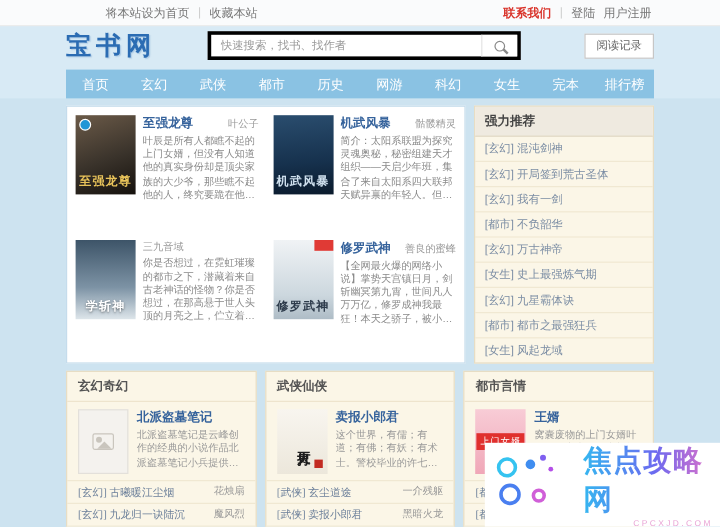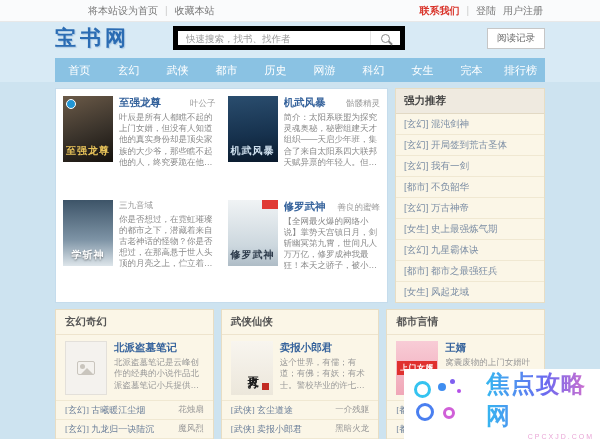--- a/index.html
+++ b/index.html
@@ -14,22 +14,22 @@
   .topbar .grp { display:flex; gap:7px; align-items:center; }
   .topbar .sep { color:#ccc; }
   .topbar .contact { color:#d9342b; font-weight:bold; }
 
   
   .header-area { background:#d8eaf5; }
   .header-row { width:490px; margin:0 auto; height:32px; display:flex; align-items:center; }
   .logo { font-family:"DejaVu Serif", serif; font-weight:bold; font-size:21px;
           color:#2b6cb3; letter-spacing:4px; text-shadow:1px 1px 1px rgba(43,108,179,.25);
           width:118px; cursor:pointer; }
-  .searchbox { display:flex; align-items:center; background:#fff; border:5px solid #000000;
-               width:232px; height:24px; }
+  .searchbox { display:flex; align-items:center; background:#fff; border:3px solid #000000;
+               width:261px; height:24px; }
   .searchbox input { flex:1; border:none; outline:none; font-size:9.5px; color:#333;
                      padding:0 8px; font-family:"Liberation Sans", sans-serif; background:transparent;}
   .searchbox input::placeholder { color:#999; }
   .search-btn { width:30px; height:100%; display:flex; align-items:center; justify-content:center;
                 border-left:1px solid #e4e4e4; cursor:pointer; background:#fff; }
   .mag { width:9px; height:9px; border:1.5px solid #888; border-radius:50%; position:relative; }
   .mag::after { content:""; position:absolute; width:5px; height:1.5px; background:#888;
                 transform:rotate(45deg); right:-4px; bottom:-2px; }
   .read-btn { margin-left:auto; background:#fff; border:1px solid #c6c6c6; color:#666;
               font-size:9.5px; padding:3px 9px; cursor:pointer; }
@@ -89,21 +89,21 @@
   .ph-icon::before { content:""; position:absolute; width:5px; height:5px; border-radius:50%;
                      background:#c9c5bd; top:2px; left:2px; }
   .ph-icon::after { content:""; position:absolute; border-left:6px solid transparent;
                     border-right:6px solid transparent; border-bottom:6px solid #c9c5bd;
                     bottom:0; right:1px; }
   .fcov2 { background:linear-gradient(180deg,#f8f5ef 0%,#ece7db 100%); }
   .fcov2 .vtext { writing-mode:vertical-rl; font-family:"DejaVu Serif", serif; font-weight:bold;
                   font-size:11px; color:#1d1d1d; }
   .fcov2 .seal { position:absolute; right:4px; bottom:5px; width:7px; height:7px; background:#c22b22; }
   .fcov3 { background:linear-gradient(180deg,#f8ccd6 0%,#f0a7b8 100%); }
-  .fcov3 .ribbon { background:#e0302e; color:#fff; font-size:7.5px; font-weight:bold;
+  .fcov3 .ribbon { background:#e0302e; color:#fff; font-size:7.5px; font-weight:normal;
                    padding:2px 3px; letter-spacing:1px; }
   .finfo { flex:1; min-width:0; }
   .ftitle { font-size:10.5px; font-weight:bold; color:#36639c; cursor:pointer; }
   .fdesc { margin-top:2px; font-size:8.5px; color:#999; line-height:1.35;
            display:-webkit-box; -webkit-line-clamp:3; -webkit-box-orient:vertical; overflow:hidden; }
   .row { display:flex; justify-content:space-between; gap:5px;
          padding:2.5px 9px; border-top:1px solid #f0e8d2;font-family:Liberation Serif, serif; }
   .row .t { font-size:9px; color:#6b7f9a; white-space:nowrap; overflow:hidden;
             text-overflow:ellipsis; cursor:pointer; }
   .row .a { font-size:8.5px; color:#999; white-space:nowrap; flex:none; }

